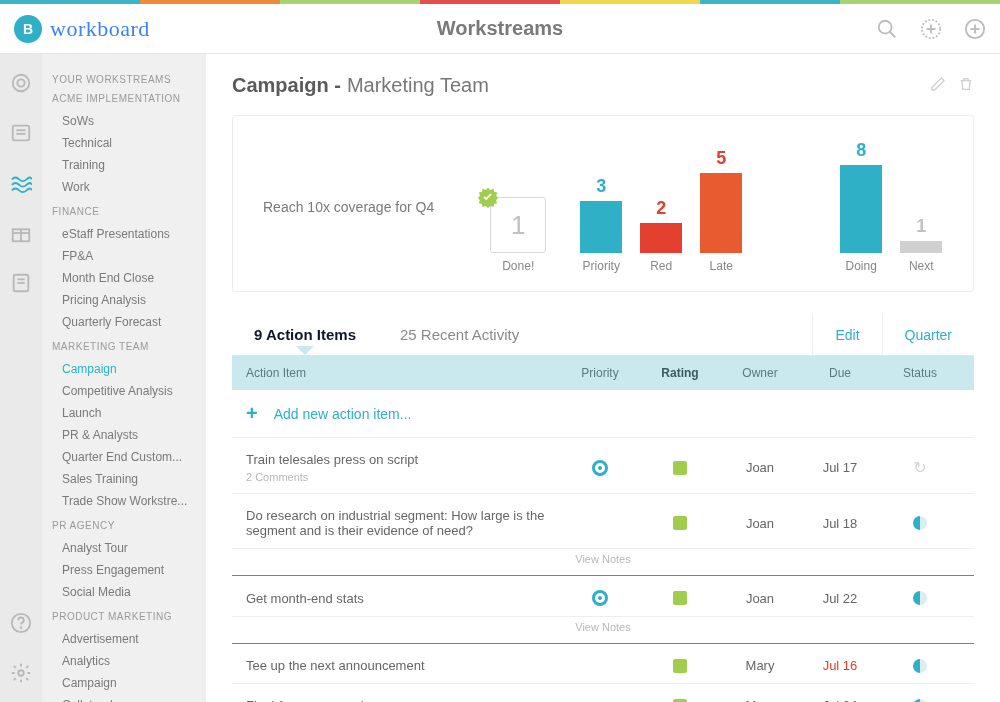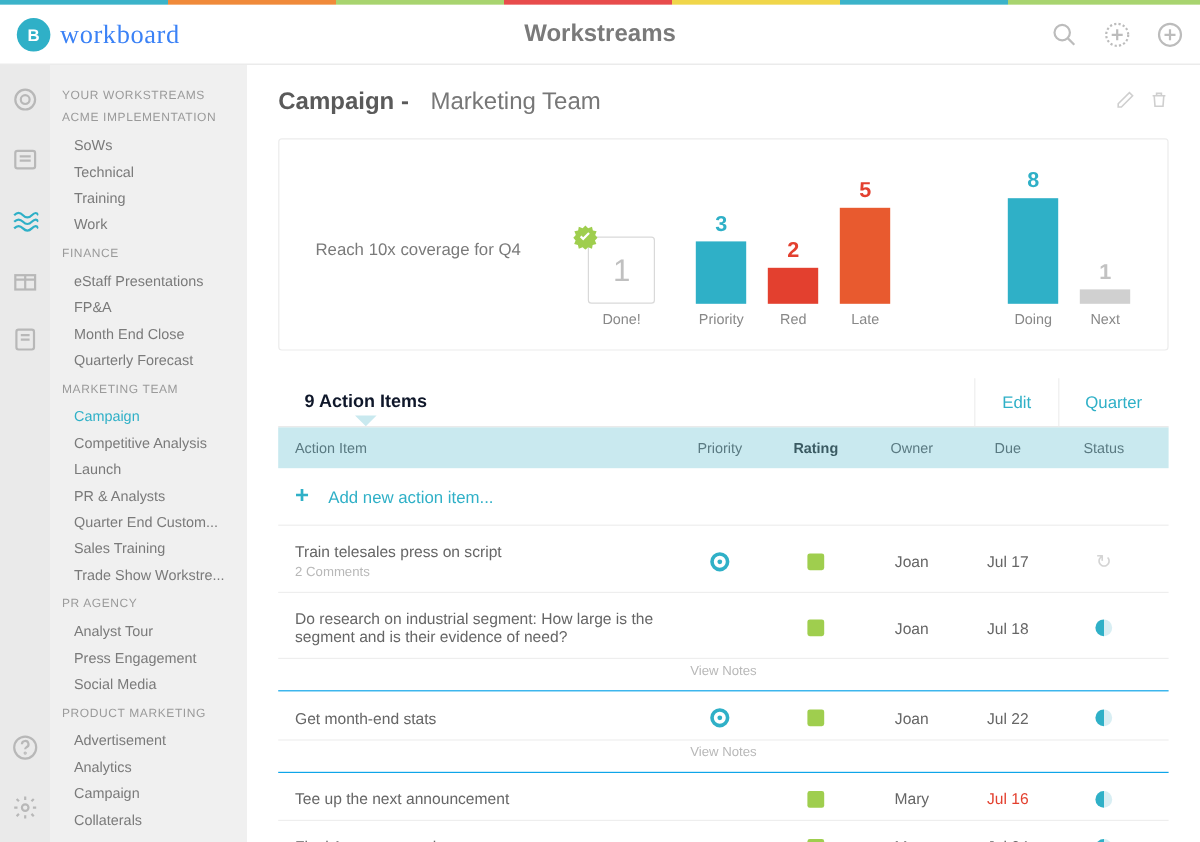--- a/index.html
+++ b/index.html
@@ -15,21 +15,21 @@
 .icon-btn svg { width:100%; height:100%; stroke:currentColor; fill:none; stroke-width:2; }
 .layout { display:flex; height:648px; }
 .iconrail { width:42px; background:#eaeaea; display:flex; flex-direction:column; align-items:center; padding-top:18px; gap:28px; }
 .iconrail .ri { width:22px; height:22px; color:#b8b8b8; cursor:pointer; }
 .iconrail .ri.active { color:#2fb0c7; }
 .sidebar { width:164px; background:#f0f0f0; padding:12px 0 12px 10px; overflow-y:auto; font-size:12px; }
 .side-heading { text-transform:uppercase; font-size:10px; color:#9a9a9a; letter-spacing:.5px; margin:8px 0 6px; }
 .side-item { color:#7a7a7a; padding:4px 0 4px 10px; cursor:pointer; white-space:nowrap; overflow:hidden; text-overflow:ellipsis; }
 .side-item.active { color:#2fb0c7; }
 .main { flex:1; background:#fff; overflow-y:auto; padding:20px 26px 0; }
-.page-title { font-size:20px; color:#777; display:flex; align-items:center; gap:18px; margin-bottom:18px; }
+.page-title { font-size:20px; color:#777; display:flex; align-items:center; gap:6px; margin-bottom:18px; }
 .page-title b { color:#5a5a5a; font-weight:700; }
 .title-actions { margin-left:auto; display:flex; gap:12px; color:#cfcfcf; }
 .summary-card { border:1px solid #ececec; border-radius:3px; padding:24px 30px 18px; display:flex; align-items:flex-end; gap:34px; margin-bottom:22px; }
 .goal-text { color:#7a7a7a; font-size:14px; align-self:center; margin-right:22px;text-align:center; }
 .done-box { text-align:center; }
 .done-square { width:56px; height:56px; border:1px solid #d9d9d9; border-radius:3px; display:flex; align-items:center; justify-content:center; font-size:26px; color:#c0c0c0; position:relative; margin:0 auto 6px; }
 .done-check { position:absolute; top:-12px; left:-14px; width:22px; height:22px; }
 .bar-group { display:flex; gap:18px; align-items:flex-end; }
 .bar-col { text-align:center; }
 .bar-num { font-weight:700; font-size:18px; margin-bottom:4px; }
@@ -138,20 +138,21 @@
     <div id="side-groups">
         <div class="side-heading">ACME IMPLEMENTATION</div>
         <div class="side-item">SoWs</div>
         <div class="side-item">Technical</div>
         <div class="side-item">Training</div>
         <div class="side-item">Work</div>
         <div class="side-heading">FINANCE</div>
         <div class="side-item">eStaff Presentations</div>
         <div class="side-item">FP&amp;A</div>
         <div class="side-item">Month End Close</div>
+        <div class="side-item">Pricing Analysis</div>
         <div class="side-item">Quarterly Forecast</div>
         <div class="side-heading">MARKETING TEAM</div>
         <div class="side-item active">Campaign</div>
         <div class="side-item">Competitive Analysis</div>
         <div class="side-item">Launch</div>
         <div class="side-item">PR &amp; Analysts</div>
         <div class="side-item">Quarter End Custom...</div>
         <div class="side-item">Sales Training</div>
         <div class="side-item">Trade Show Workstre...</div>
         <div class="side-heading">PR AGENCY</div>
@@ -219,20 +220,21 @@
           <div class="bar-col">
             <div class="bar-num" style="color: rgb(194, 194, 194);">1</div>
             <div class="bar-rect" style="height: 12px; background: rgb(208, 208, 208);"></div>
             <div class="bar-label">Next</div>
           </div>
         </div>
     </div>
 
     <div class="tabs-row">
       <div class="tab active">9 Action Items</div>
+      <div class="tab">25 Recent Activity</div>
       <div class="tab-actions">
         <div class="tab-action">Edit</div>
         <div class="tab-action">Quarter</div>
       </div>
     </div>
 
     <div class="table-head">
       <div class="th-action">Action Item</div>
       <div class="th">Priority</div>
       <div class="th sorted">Rating</div>

